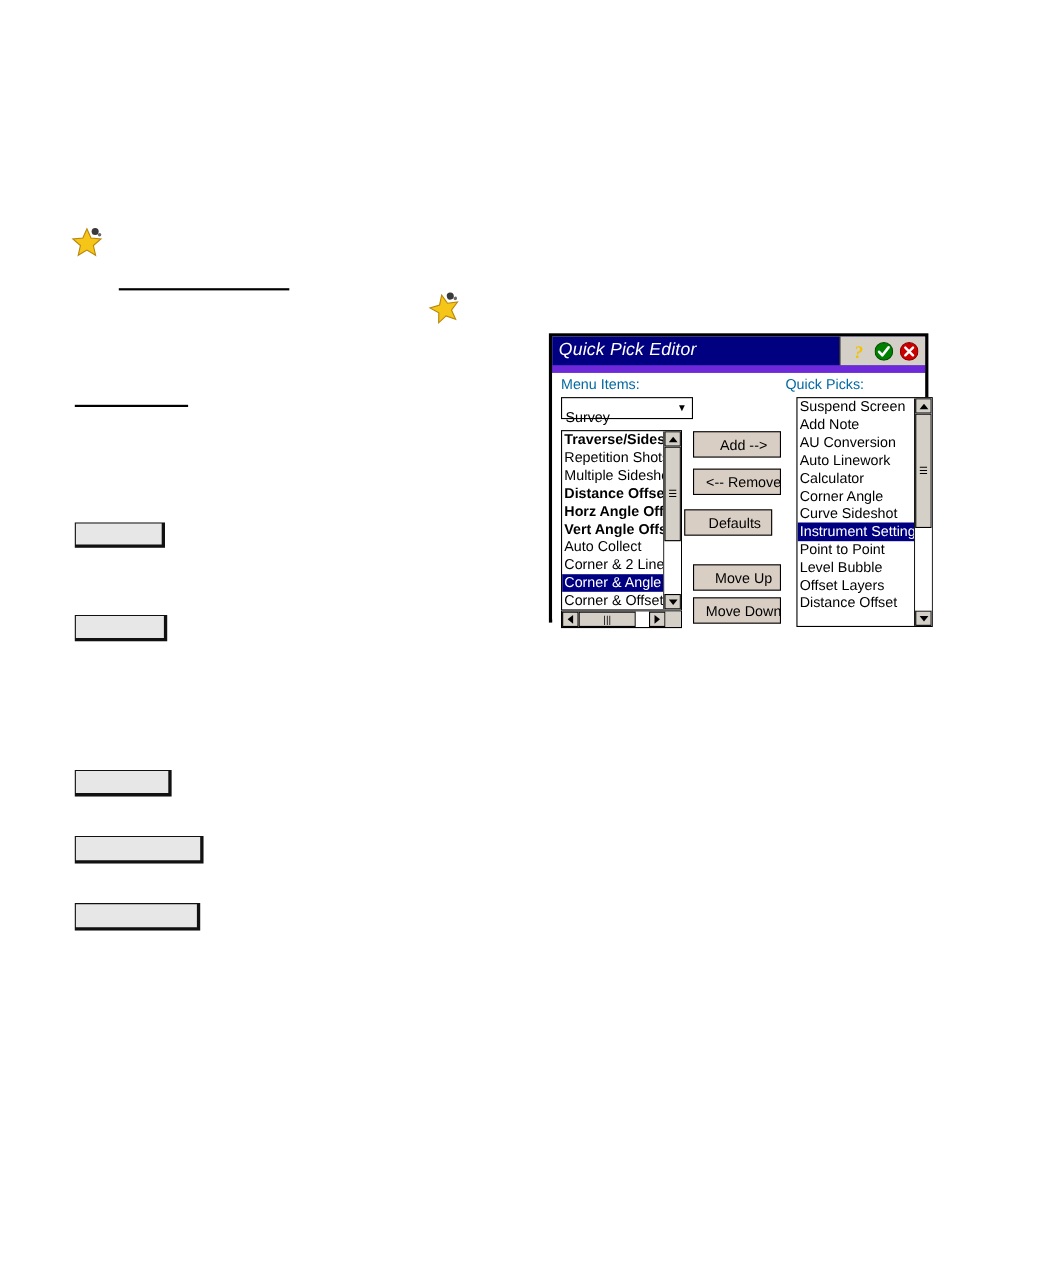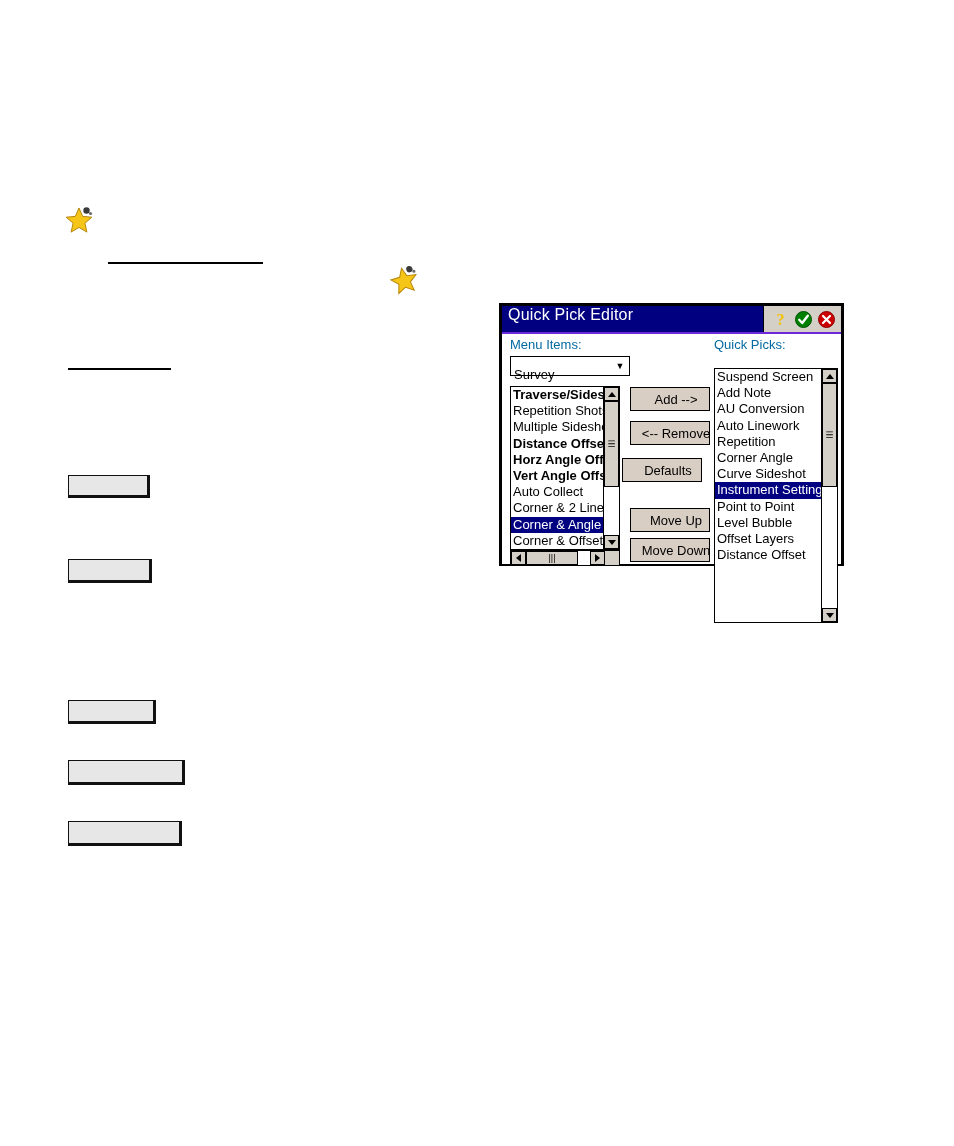--- a/index.html
+++ b/index.html
@@ -47,23 +47,25 @@
     height: 263px;
     background: #ffffff;
     border: 3px solid #000000;
     box-sizing: border-box;
     font-size: 13px;
     color: #000000;
   }
 
   .titlebar {
     display: flex;
+    align-items: center;
     height: 26px;
     background: #000080;
-    border-bottom: 2px solid #6d28d9;
+    border-bottom: 7px solid #6d28d9;
+    font-style: italic;
   }
   .titlebar .title {
     flex: 1 1 auto;
     color: #ffffff;
     font-size: 16px;
     font-weight: normal;
     padding-left: 6px;
     letter-spacing: 0.2px;
     white-space: nowrap;
   }
@@ -335,27 +337,27 @@
       </div>
       <div class="hsb-pad"></div>
     </div>
 
     <div class="btn" style="left:128px; top:53px; width:80px;">Add --&gt;</div>
     <div class="btn" style="left:128px; top:87px; width:80px;">&lt;-- Remove</div>
     <div class="btn" style="left:120px; top:124px; width:80px;">Defaults</div>
     <div class="btn" style="left:128px; top:174px; width:80px;">Move Up</div>
     <div class="btn" style="left:128px; top:204px; width:80px;">Move Down</div>
 
-    <div class="listbox" style="left:212px; top:22px; width:124px; height:255px;margin-top:12px;">
+    <div class="listbox" style="left:222px; top:22px; width:124px; height:209px;">
       <div class="list-items" id="quick-picks-list">
           <div class="li">Suspend Screen</div>
           <div class="li">Add Note</div>
           <div class="li">AU Conversion</div>
           <div class="li">Auto Linework</div>
-          <div class="li">Repetition</div>
+          <div class="li">Calculator</div>
           <div class="li">Corner Angle</div>
           <div class="li">Curve Sideshot</div>
           <div class="li sel">Instrument Settings</div>
           <div class="li">Point to Point</div>
           <div class="li">Level Bubble</div>
           <div class="li">Offset Layers</div>
           <div class="li">Distance Offset</div>
         </div>
       <div class="vsb">
         <div class="sb-btn">

